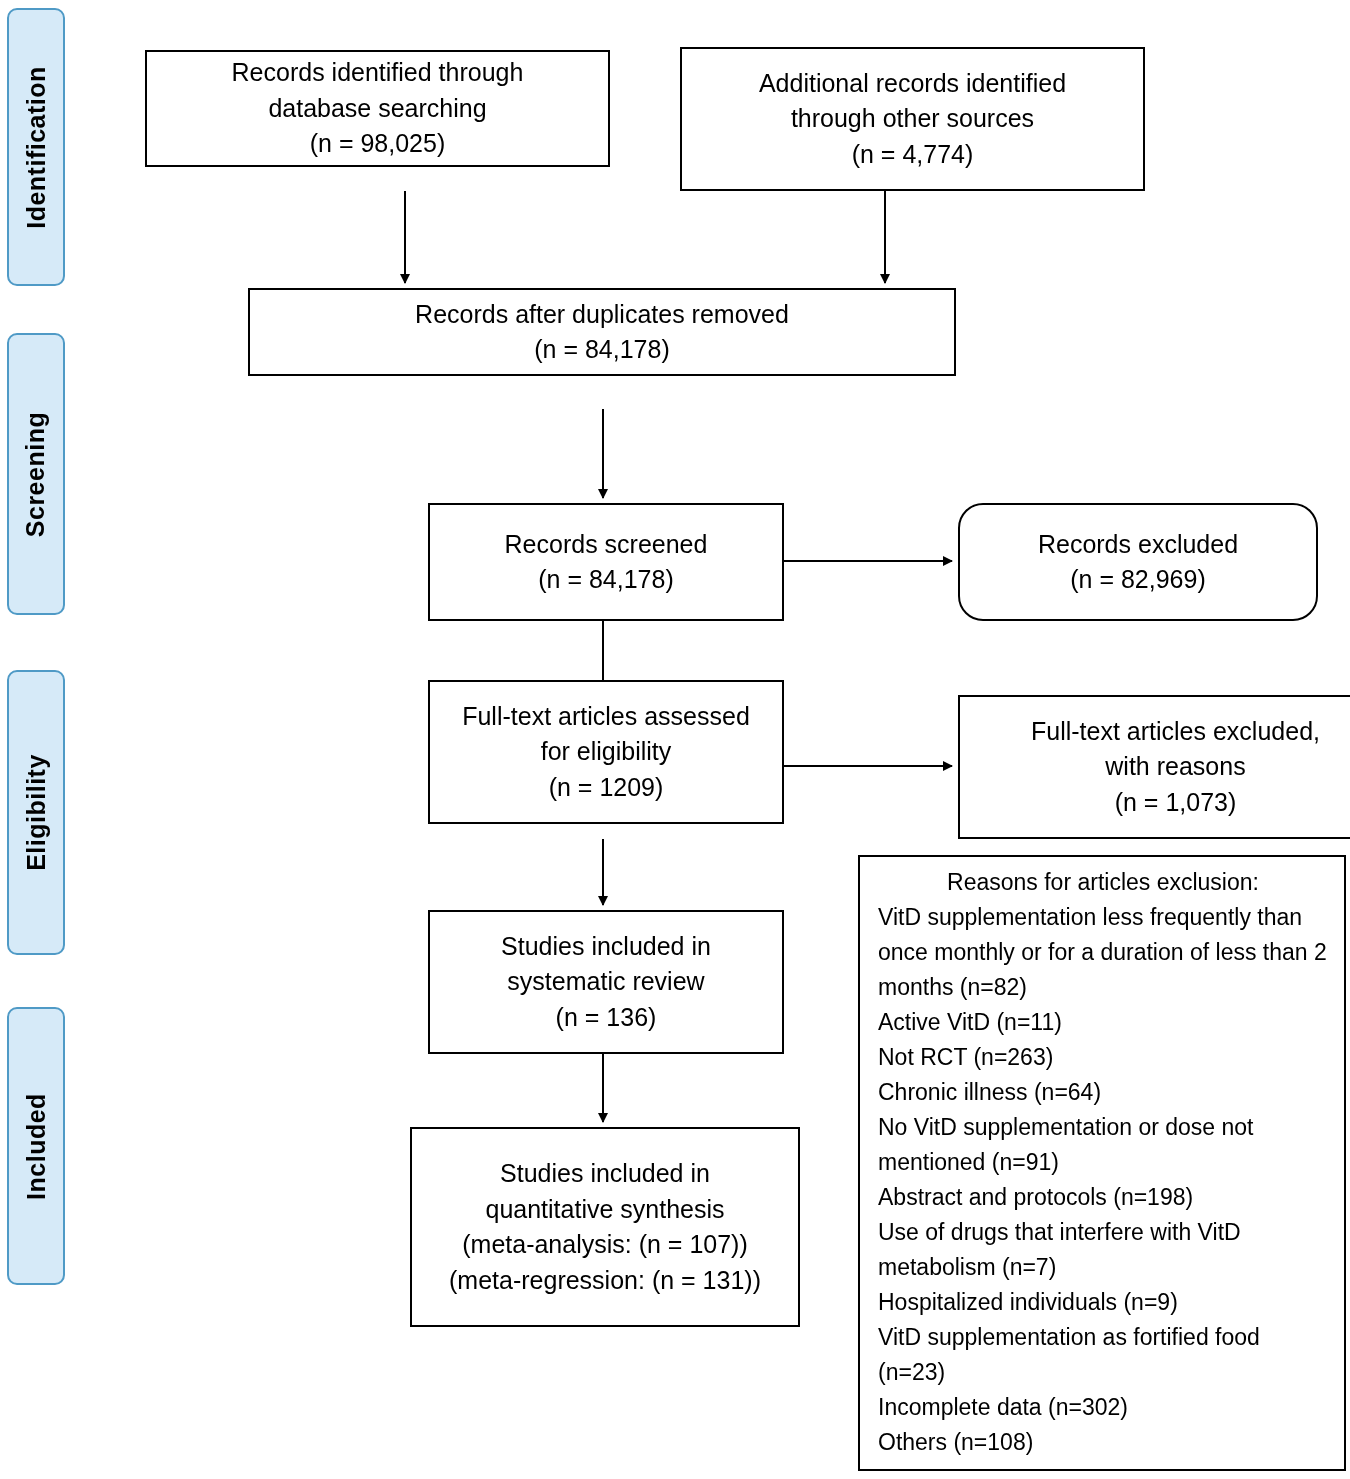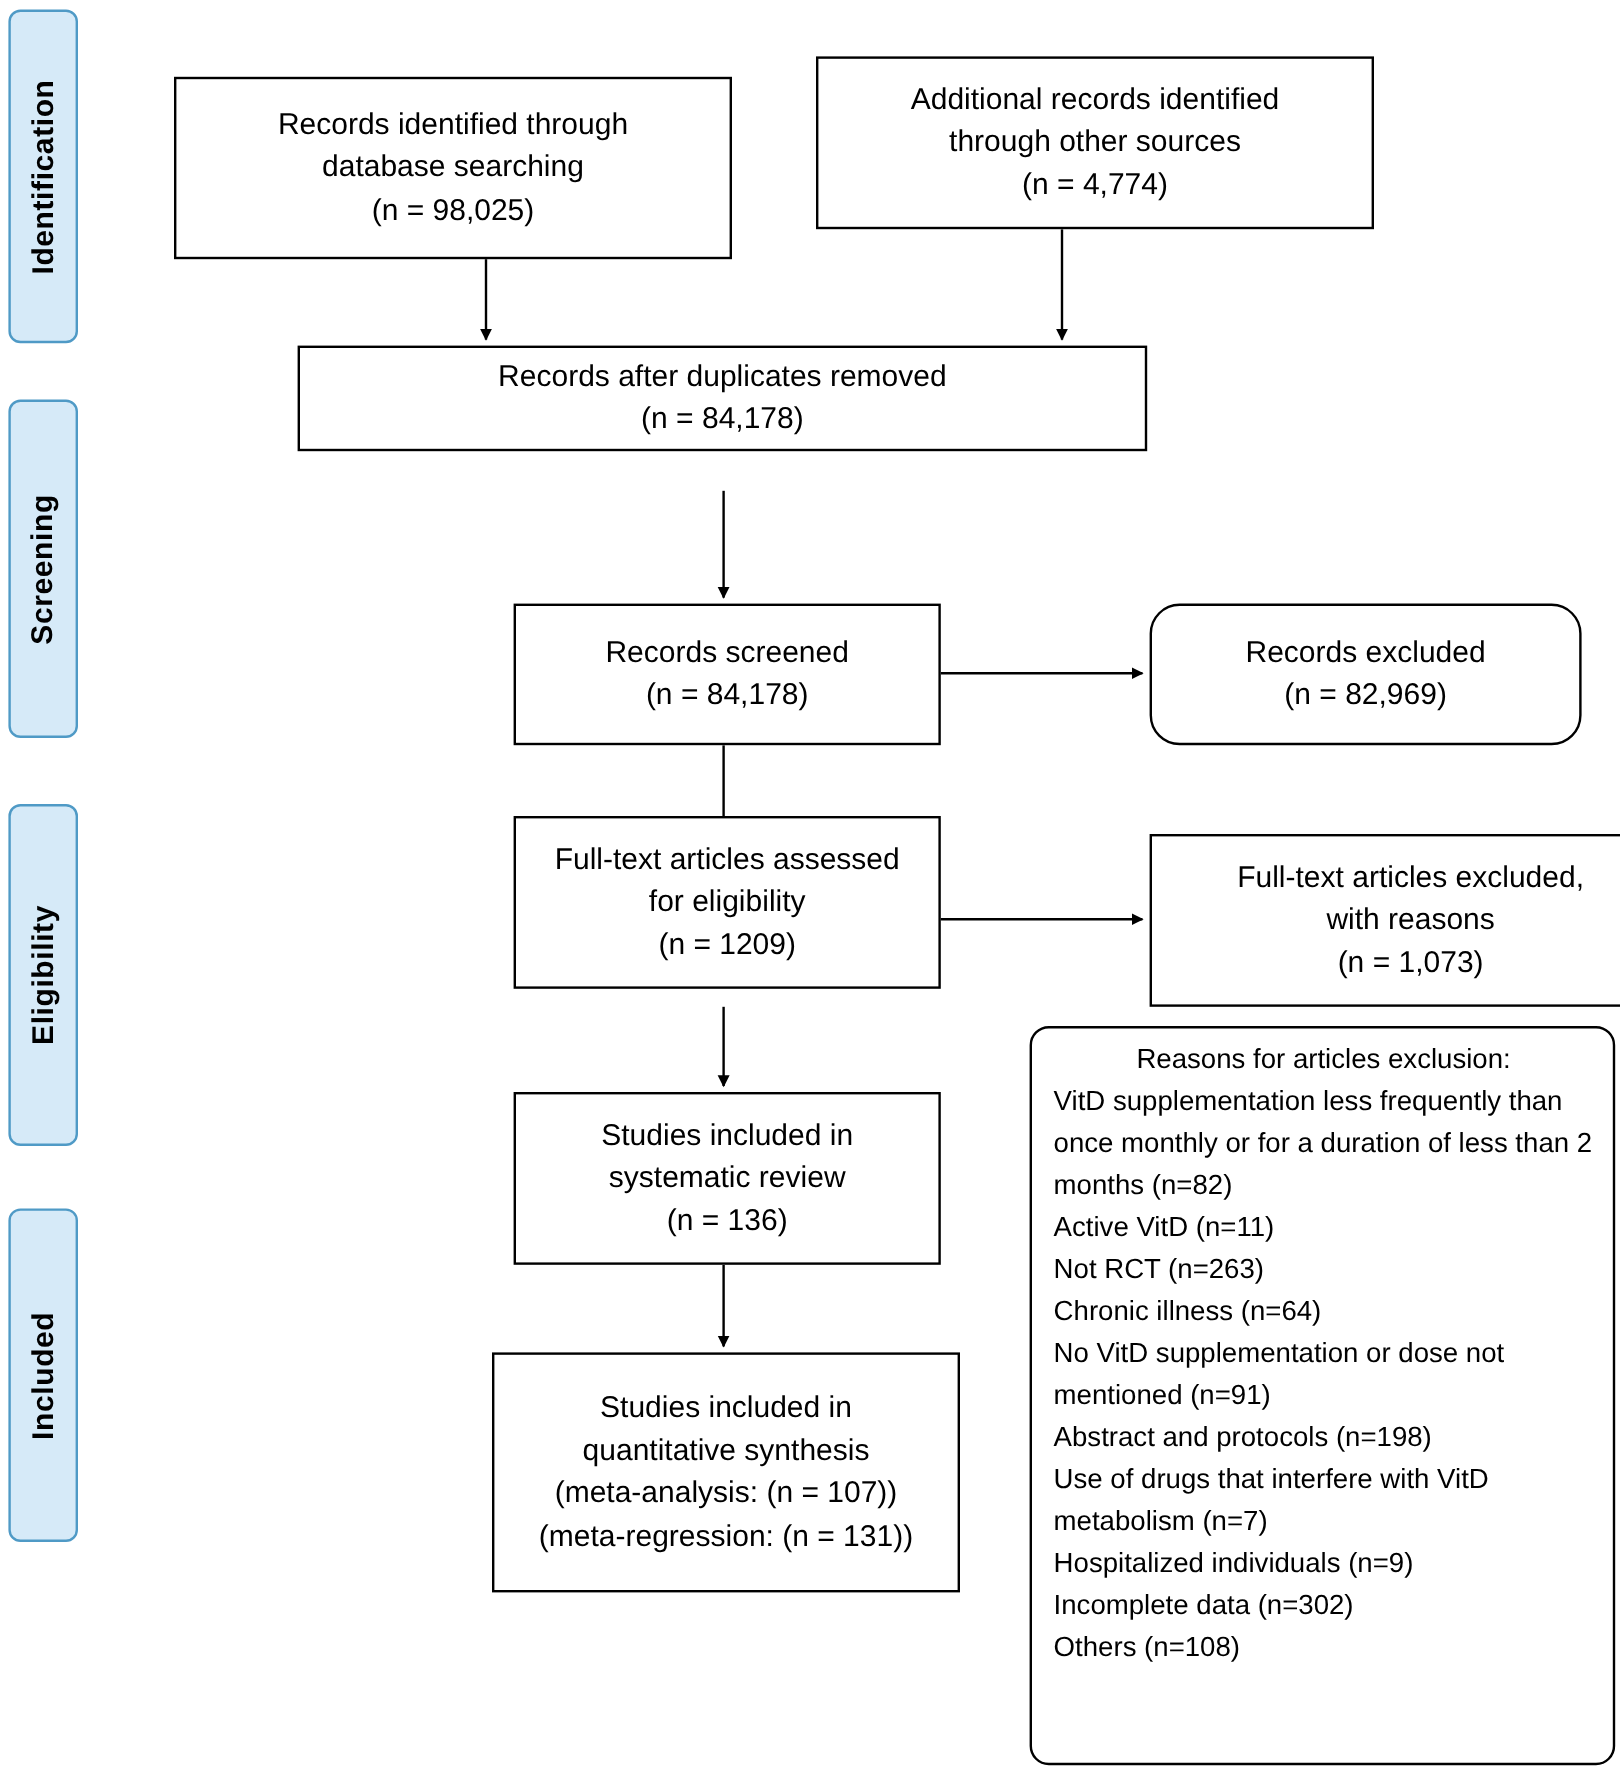--- a/index.html
+++ b/index.html
@@ -94,21 +94,21 @@
     <line x1="405" y1="191" x2="405" y2="283" stroke="#000" stroke-width="2" marker-end="url(#ah)"></line>
     <line x1="885" y1="191" x2="885" y2="283" stroke="#000" stroke-width="2" marker-end="url(#ah)"></line>
     <line x1="603" y1="409" x2="603" y2="498" stroke="#000" stroke-width="2" marker-end="url(#ah)"></line>
     <line x1="603" y1="621" x2="603" y2="690" stroke="#000" stroke-width="2" marker-end="url(#ah)"></line>
     <line x1="783" y1="561" x2="952" y2="561" stroke="#000" stroke-width="2" marker-end="url(#ah)"></line>
     <line x1="603" y1="839" x2="603" y2="905" stroke="#000" stroke-width="2" marker-end="url(#ah)"></line>
     <line x1="783" y1="766" x2="952" y2="766" stroke="#000" stroke-width="2" marker-end="url(#ah)"></line>
     <line x1="603" y1="1054" x2="603" y2="1122" stroke="#000" stroke-width="2" marker-end="url(#ah)"></line>
   </svg>
 
-  <div class="fbox" style="left:145px;top:64px;width:465px;height:152px;">Records identified through
+  <div class="fbox" style="left:145px;top:50px;width:465px;height:117px;">Records identified through
 database searching
 (n = 98,025)</div>
 
   <div class="fbox" style="left:680px;top:47px;width:465px;height:144px;">Additional records identified
 through other sources
 (n = 4,774)</div>
 
   <div class="fbox" style="left:248px;top:288px;width:708px;height:88px;">Records after duplicates removed
 (n = 84,178)</div>
 
@@ -128,27 +128,28 @@
 
   <div class="fbox" style="left:428px;top:910px;width:356px;height:144px;">Studies included in
 systematic review
 (n = 136)</div>
 
   <div class="fbox" style="left:410px;top:1127px;width:390px;height:200px;">Studies included in
 quantitative synthesis
 (meta-analysis: (n = 107))
 (meta-regression: (n = 131))</div>
 
-  <div class="reasons" style="left:858px;top:855px;width:488px;height:616px;border-radius:16px;">
+  <div class="reasons" style="left:858px;top:855px;width:488px;height:616px;">
     <div class="reasons-title">Reasons for articles exclusion:</div>
     <div class="reason-item">VitD supplementation less frequently than once monthly or for a duration of less than 2 months (n=82)</div>
     <div class="reason-item">Active VitD (n=11)</div>
     <div class="reason-item">Not RCT (n=263)</div>
     <div class="reason-item">Chronic illness (n=64)</div>
     <div class="reason-item">No VitD supplementation or dose not mentioned (n=91)</div>
     <div class="reason-item">Abstract and protocols (n=198)</div>
     <div class="reason-item">Use of drugs that interfere with VitD metabolism (n=7)</div>
     <div class="reason-item">Hospitalized individuals (n=9)</div>
+    <div class="reason-item">VitD supplementation as fortified food (n=23)</div>
     <div class="reason-item">Incomplete data (n=302)</div>
     <div class="reason-item">Others (n=108)</div>
   </div>
 
 </div>
 
 </body></html>

